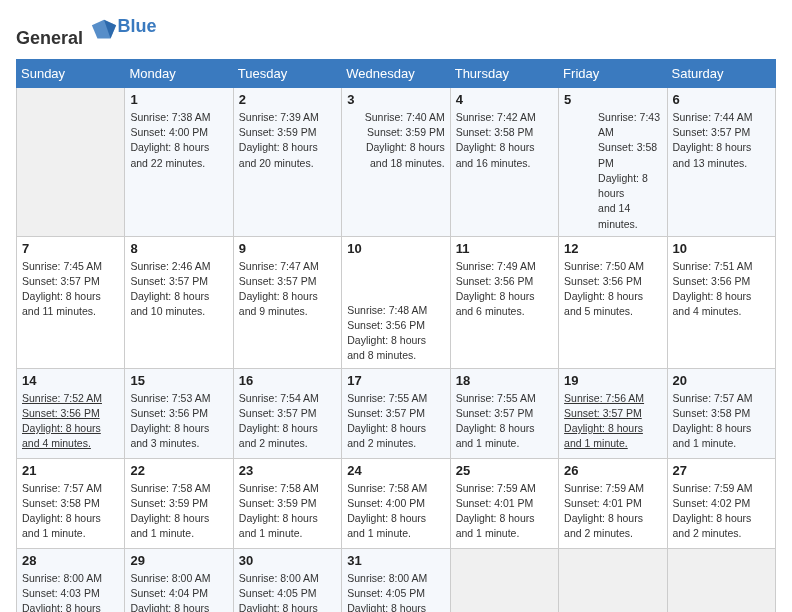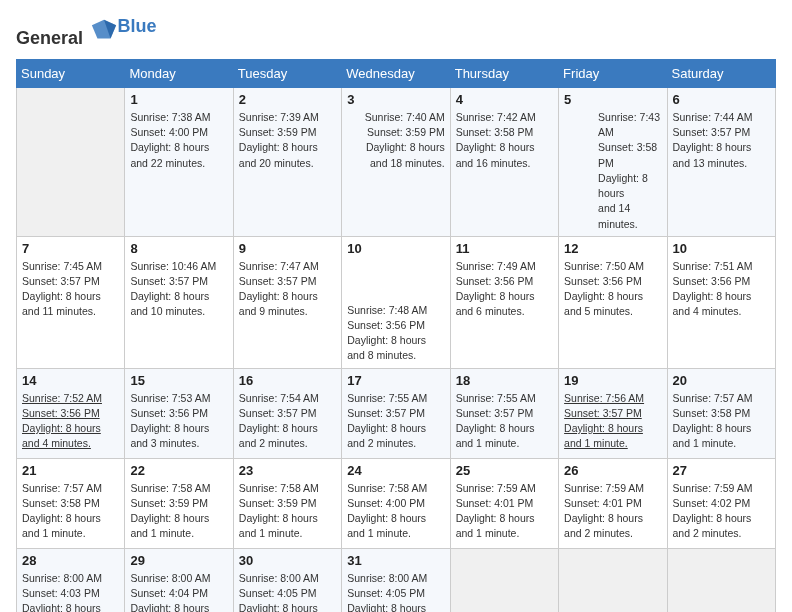--- a/index.html
+++ b/index.html
@@ -170,21 +170,21 @@
       <tr>
         <td>
           <div class="day-number">7</div>
           <div class="day-info" style="white-space: pre-line;">Sunrise: 7:45 AM
 Sunset: 3:57 PM
 Daylight: 8 hours
 and 11 minutes.</div>
         </td>
         <td>
           <div class="day-number">8</div>
-          <div class="day-info" style="white-space: pre-line;">Sunrise: 10:46 AM
+          <div class="day-info" style="white-space: pre-line;">Sunrise: 2:46 AM
 Sunset: 3:57 PM
 Daylight: 8 hours
 and 10 minutes.</div>
         </td>
         <td>
           <div class="day-number">9</div>
           <div class="day-info" style="white-space: pre-line;">Sunrise: 7:47 AM
 Sunset: 3:57 PM
 Daylight: 8 hours
 and 9 minutes.</div>

